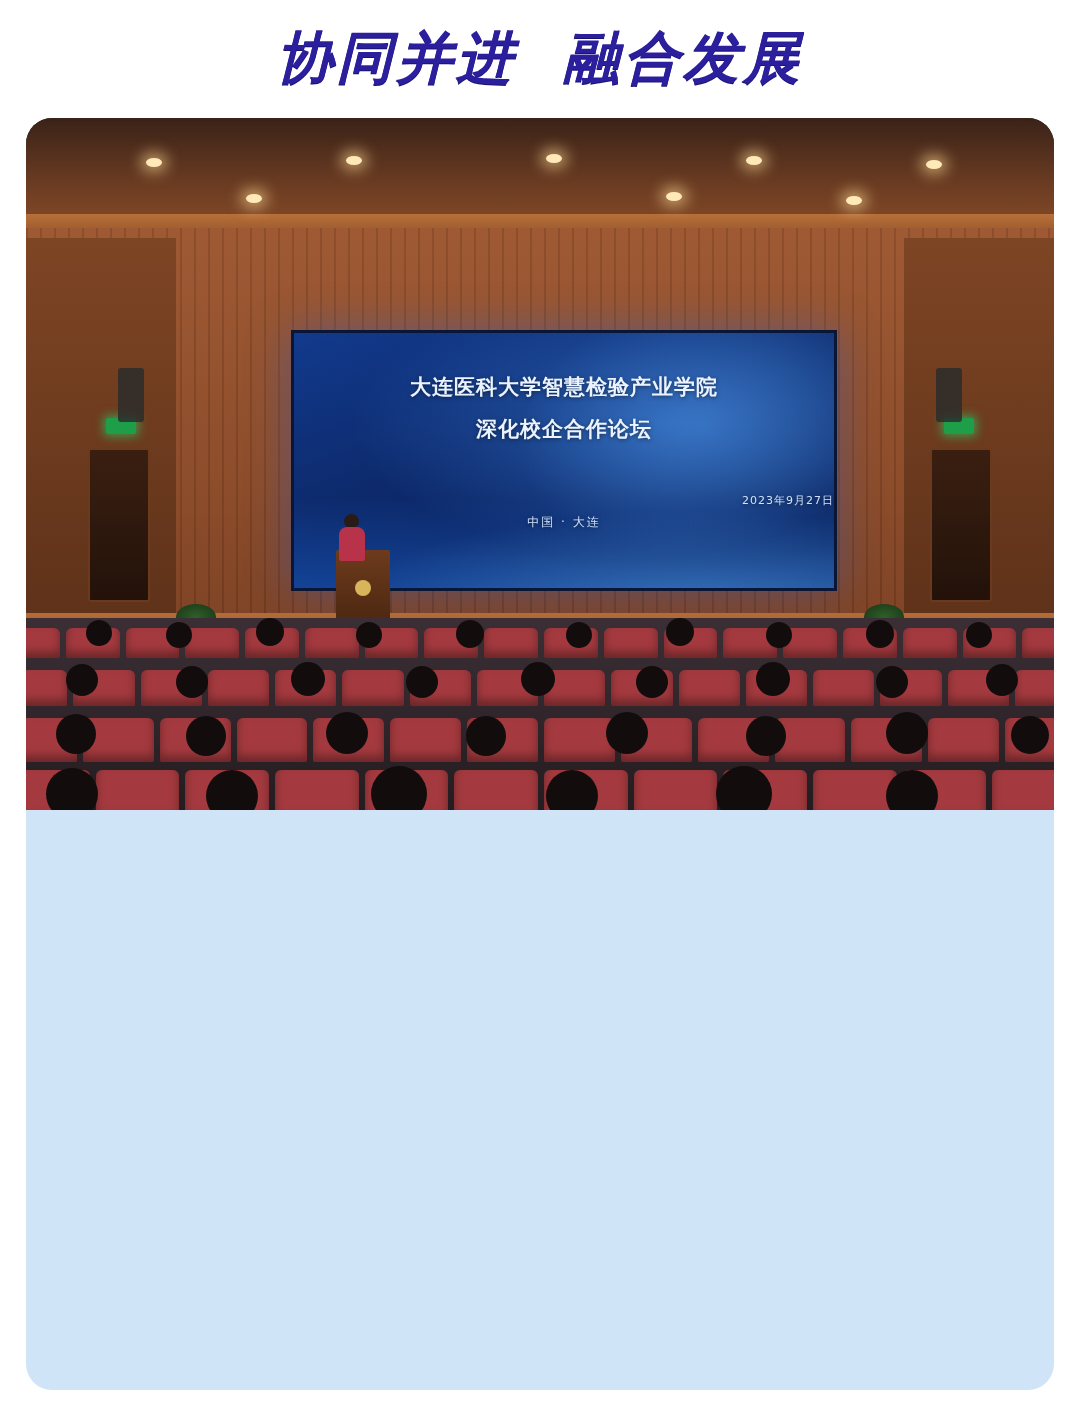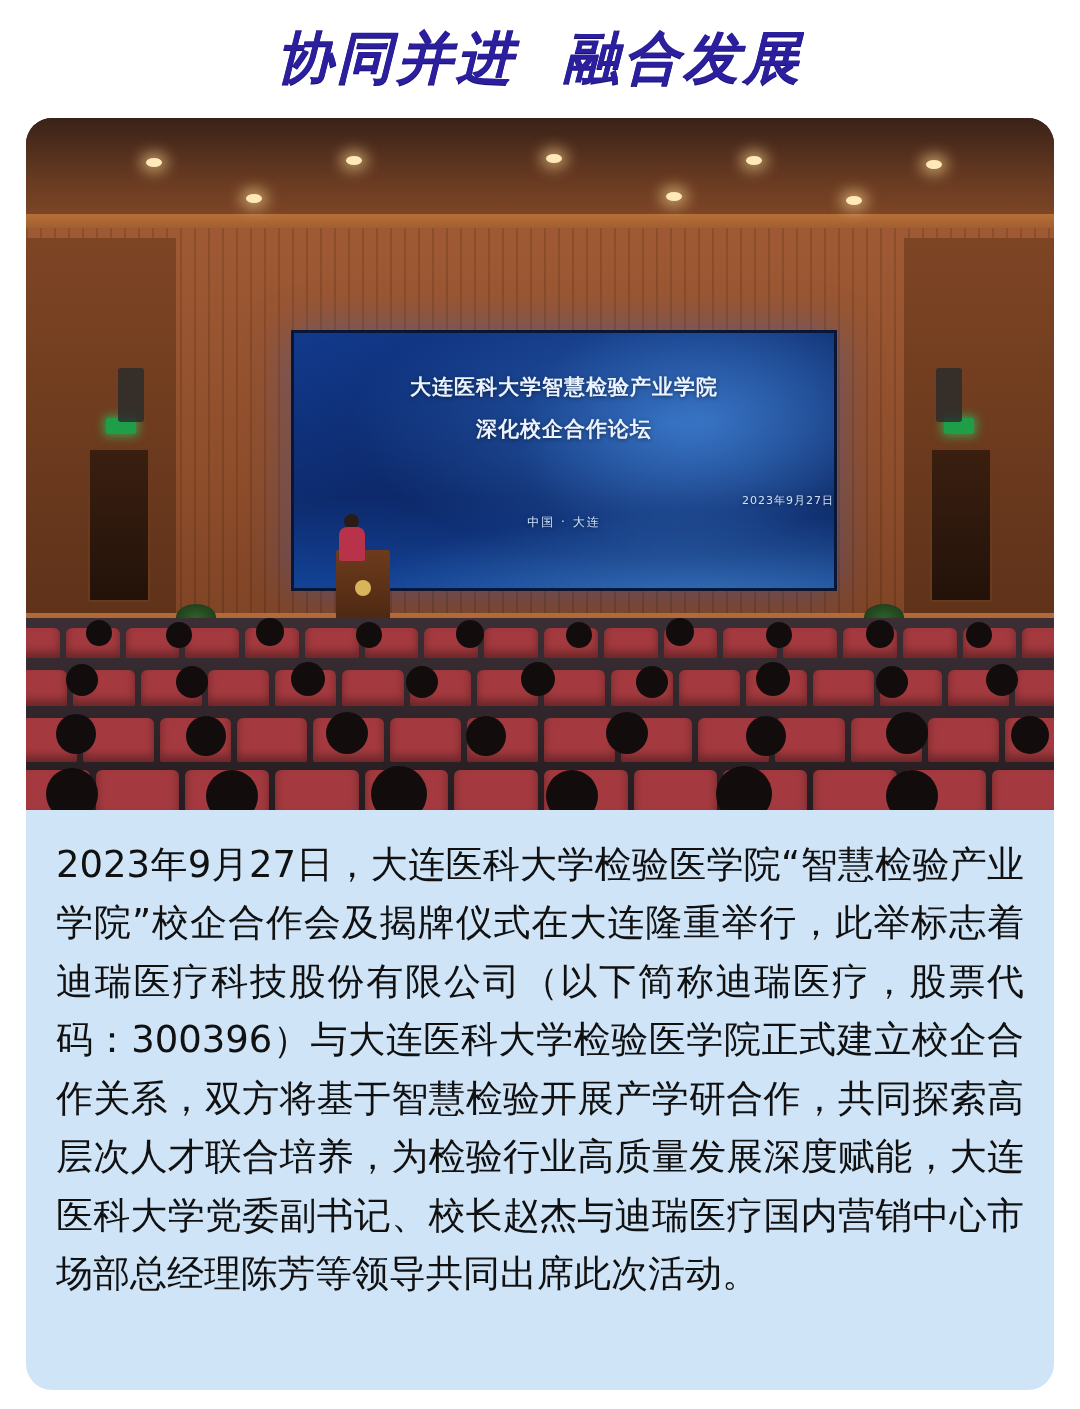--- a/index.html
+++ b/index.html
@@ -435,18 +435,15 @@
         <div class="head-dot" style="left:20px; top:150px;  width:52px; height:52px;"></div>
         <div class="head-dot" style="left:180px; top:152px; width:52px; height:52px;"></div>
         <div class="head-dot" style="left:345px; top:148px; width:56px; height:56px;"></div>
         <div class="head-dot" style="left:520px; top:152px; width:52px; height:52px;"></div>
         <div class="head-dot" style="left:690px; top:148px; width:56px; height:56px;"></div>
         <div class="head-dot" style="left:860px; top:152px; width:52px; height:52px;"></div>
       </div>
 
     </div>
 
-    <div class="caption">
-      <p class="caption-text">2023年9月27日，大连医科大学检验医学院“智慧检验产业学院”校企合作会及揭牌仪式在大连隆重举行，此举标志着迪瑞医疗科技股份有限公司（以下简称迪瑞医疗，股票代码：300396）与大连医科大学检验医学院正式建立校企合作关系，双方将基于智慧检验开展产学研合作，共同探索高层次人才联合培养，为检验行业高质量发展深度赋能，大连医科大学党委副书记、校长赵杰与迪瑞医疗国内营销中心市场部总经理陈芳等领导共同出席此次活动。</p>
-    </div>
 
   </div>
 </div>
 
 </body></html>

